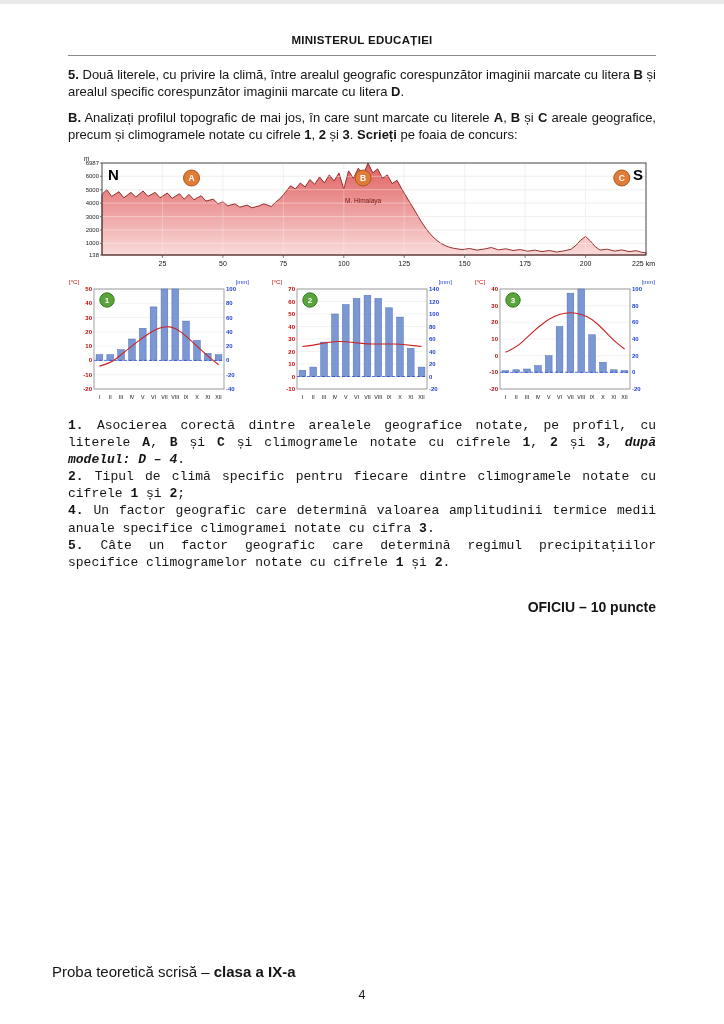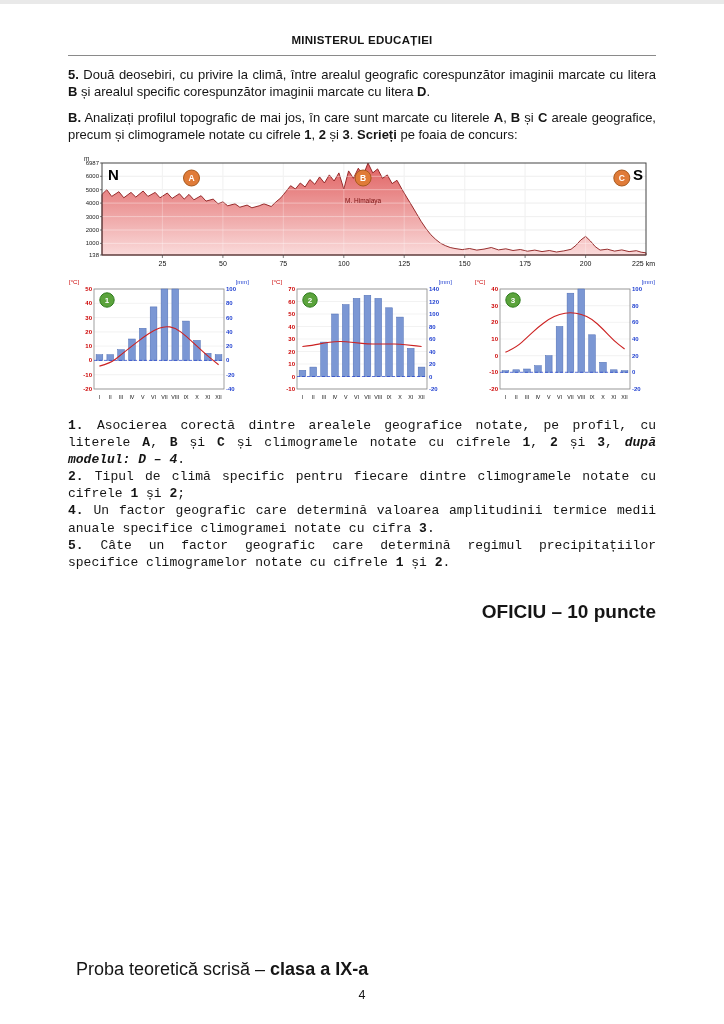--- a/index.html
+++ b/index.html
@@ -8,35 +8,35 @@
     position:relative;box-sizing:border-box;padding:30px 68px 0 68px;
     font-family:"Liberation Sans",sans-serif;font-size:13px;color:#151515;
   }
   .header-title{text-align:center;font-weight:bold;font-size:11.5px;letter-spacing:.3px;}
   .header-rule{border-bottom:1.5px solid #8a8a8a;margin-top:9px;margin-bottom:11px;}
   p.para{margin:0 0 9px 0;text-align:justify;line-height:1.3;}
   .figure{margin:2px 0 12px 0;}
   .climo-row{display:flex;justify-content:space-between;margin-top:4px;}
   .questions{margin-top:14px;font-family:Liberation Mono, monospace;}
   .questions p{margin:0;text-align:justify;line-height:1.32;}
-  .totals{margin-top:26px;text-align:right;font-weight:bold;font-size:19px;line-height:1.55;}
-  .footer-left{position:absolute;left:76px;bottom:48px;font-size:18px;}
+  .totals{margin-top:26px;text-align:right;font-weight:bold;font-size:14px;line-height:1.55;}
+  .footer-left{position:absolute;left:52px;bottom:48px;font-size:15px;}
   .footer-page{position:absolute;left:0;right:0;bottom:26px;text-align:center;font-size:12.5px;}
   svg{display:block;}
   svg text{font-family:"Liberation Sans",sans-serif;}
 </style>
 </head>
 <body>
 
 <div class="page">
 
   <div class="header-title">MINISTERUL EDUCAȚIEI</div>
   <div class="header-rule"></div>
 
-  <p class="para"><span style="font-weight: bold;">5.</span><span> Două deosebiri, cu privire la climă, între arealul geografic corespunzător imaginii marcate cu litera </span><span style="font-weight: bold;">B</span><span> și arealul specific corespunzător imaginii marcate cu litera </span><span style="font-weight: bold;">D</span><span>.</span></p>
+  <p class="para"><span style="font-weight: bold;">5.</span><span> Două literele, cu privire la climă, între arealul geografic corespunzător imaginii marcate cu litera </span><span style="font-weight: bold;">B</span><span> și arealul specific corespunzător imaginii marcate cu litera </span><span style="font-weight: bold;">D</span><span>.</span></p>
   <p class="para"><span style="font-weight: bold;">B.</span><span> Analizați profilul topografic de mai jos, în care sunt marcate cu literele </span><span style="font-weight: bold;">A</span><span>, </span><span style="font-weight: bold;">B</span><span> și </span><span style="font-weight: bold;">C</span><span> areale geografice, precum și climogramele notate cu cifrele </span><span style="font-weight: bold;">1</span><span>, </span><span style="font-weight: bold;">2</span><span> și </span><span style="font-weight: bold;">3</span><span>. </span><span style="font-weight: bold;">Scrieți</span><span> pe foaia de concurs:</span></p>
 
   <div class="figure">
     <svg id="profile-svg" viewBox="0 0 588 118" width="588" height="118">
         <defs>
           <linearGradient id="pg" x1="0" y1="0" x2="0" y2="1">
             <stop offset="0%" stop-color="#e06060"></stop>
             <stop offset="100%" stop-color="#fadada"></stop>
           </linearGradient>
         </defs>

